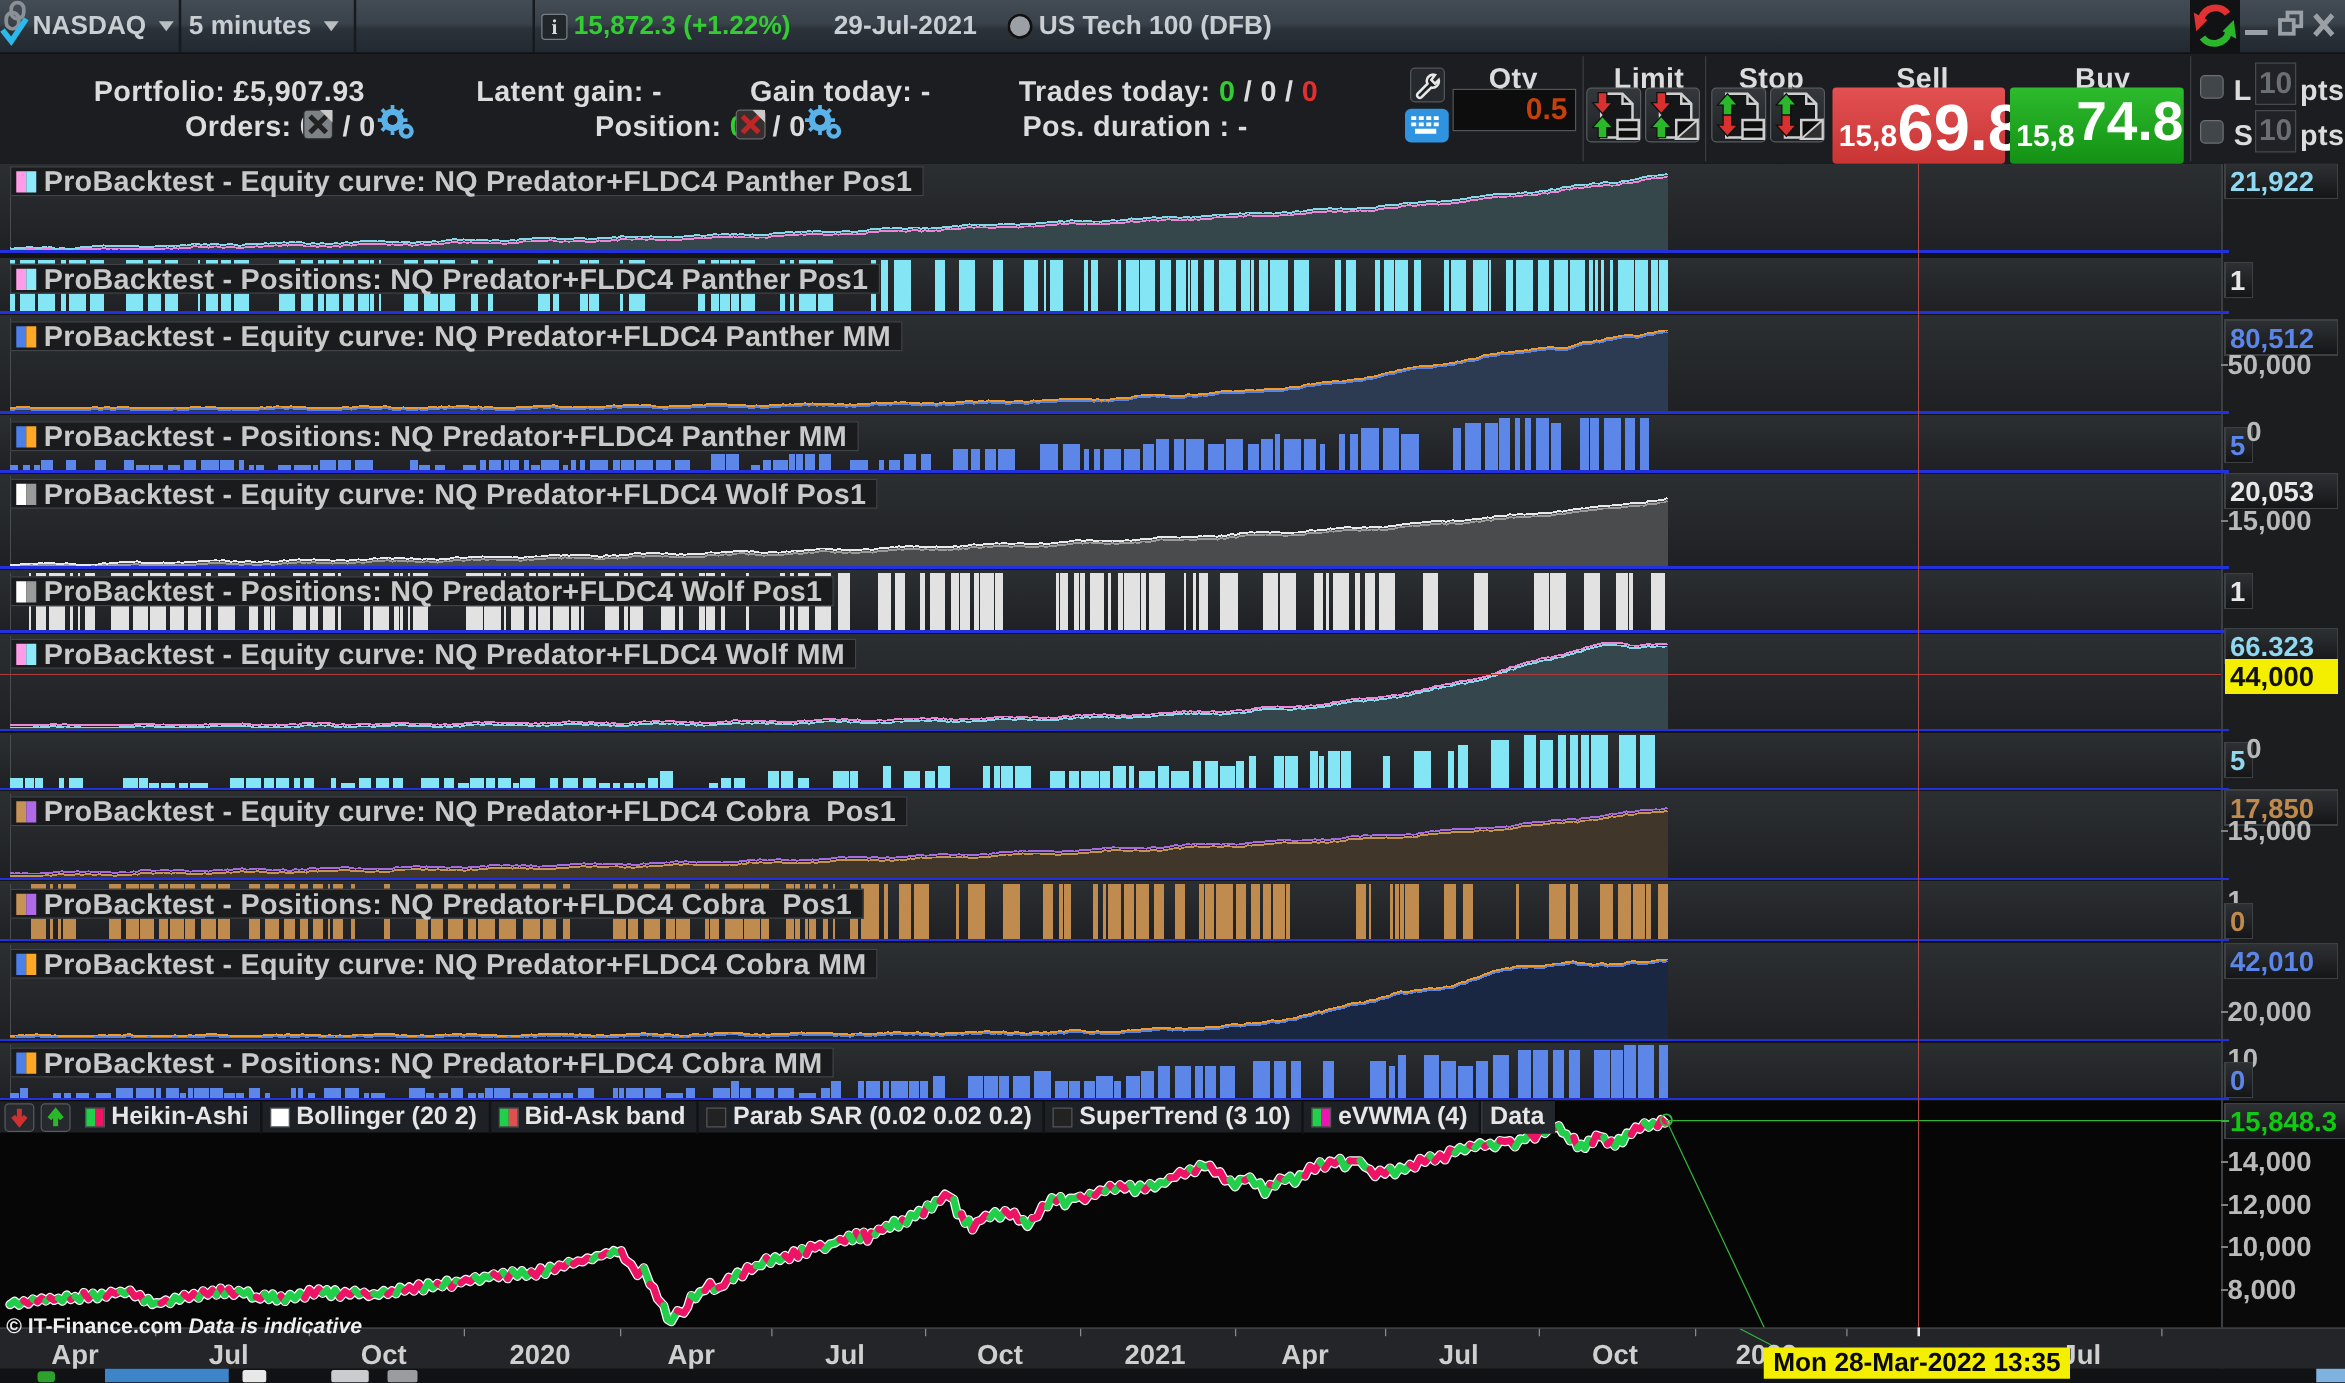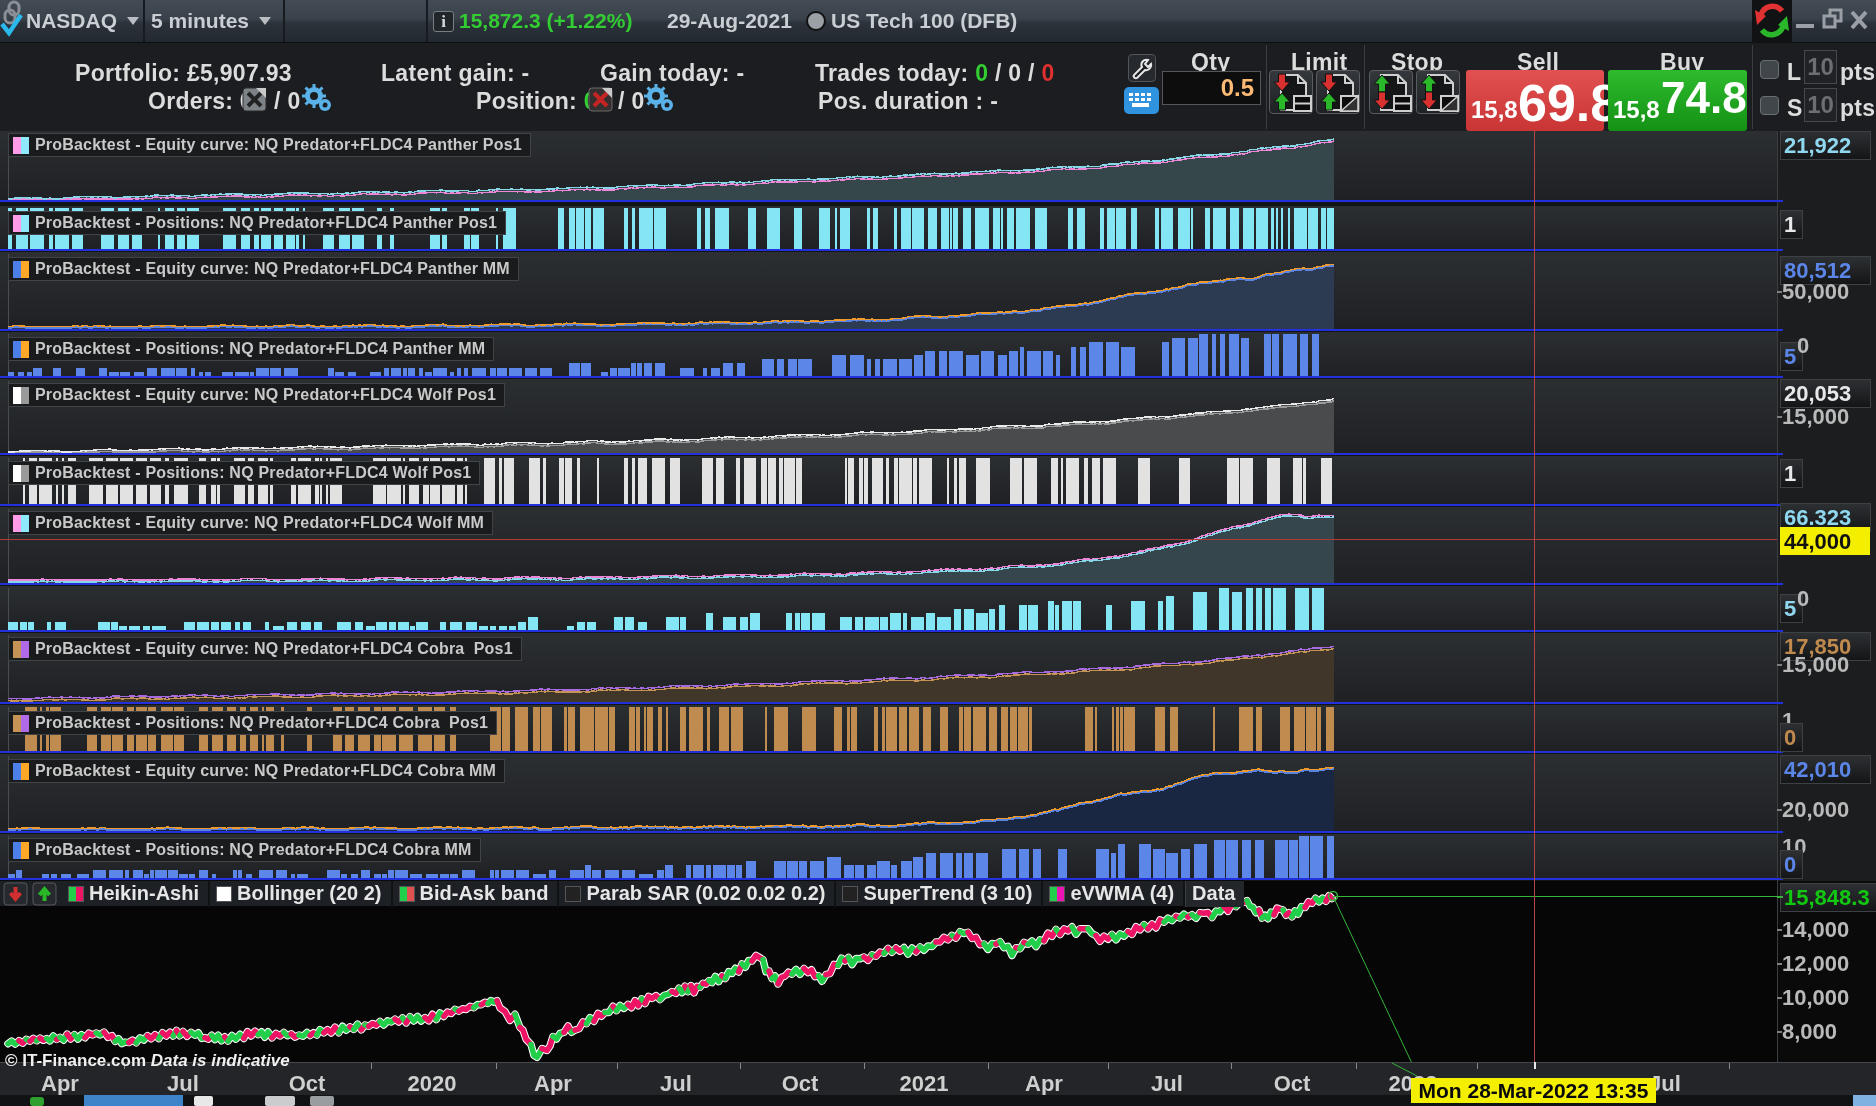--- a/index.html
+++ b/index.html
@@ -12,21 +12,21 @@
   color:#c9ced3; font-size:21px; font-weight:bold; }
 .tdiv { position:absolute; top:0; width:2px; height:42px; background:#171b1f; }
 .caret { display:inline-block; width:0; height:0; border-left:6px solid transparent;
   border-right:6px solid transparent; border-top:8px solid #b9bec3; margin-left:10px; }
 
 #toolbar2 { position:absolute; left:0; top:43px; width:1876px; height:88px; background:#1b1d20; }
 .t2 { position:absolute; color:#dcdcdc; font-size:23px; font-weight:bold; white-space:nowrap; letter-spacing:0.3px; }
 .btn-sq { position:absolute; border-radius:4px; }
 
 .ptitle { position:absolute; left:8px; height:24px; background:#1a1b1d; border:1px solid #404347;
-  color:#c9c9c9; font-size:16px; font-weight:bold; letter-spacing:0.2px; padding:0 8px 0 4px; display:flex;
+  color:#c9c9c9; font-size:23px; font-weight:bold; letter-spacing:0.2px; padding:0 8px 0 4px; display:flex;
   align-items:center; white-space:nowrap; z-index:5; }
 .sw { display:inline-flex; width:16px; height:17px; margin-right:6px; }
 .sw span { width:8px; height:17px; display:inline-block; }
 
 #legend { position:absolute; left:0; top:880px; height:26px; background:#1d2025;
   display:inline-flex; align-items:center; z-index:6; border-top:1px solid #0a0a0a; width:max-content; }
 .litem { display:flex; align-items:center; color:#e6e6e6; font-size:20px; font-weight:bold;
   padding:0 9px 0 6px; border-right:2px solid #101214; height:26px; white-space:nowrap; }
 .lsw { width:16px; height:16px; display:inline-flex; margin-right:5px; border:1px solid #555; }
 .lsw span { flex:1; }
@@ -911,21 +911,21 @@
    <path d="M2 24 L9 33 L21 15" stroke="#2ab9ea" stroke-width="4.5" fill="none"></path>
  </svg>
  <div class="tseg" style="left:26px;">NASDAQ<span class="caret"></span></div>
  <div class="tdiv" style="left:143px;"></div>
  <div class="tseg" style="left:151px;">5 minutes<span class="caret"></span></div>
  <div class="tdiv" style="left:283px;"></div>
  <div class="tseg" style="left:293px;margin-top:38px;">200 k units<span class="caret"></span></div>
  <div class="tdiv" style="left:426px;"></div>
  <div style="position:absolute;left:433px;top:11px;width:21px;height:21px;background:#21262b;border:1px solid #787e84;border-radius:3px;color:#d4d9de;font-size:17px;font-weight:bold;text-align:center;line-height:20px;font-family:'Liberation Serif',serif;">i</div>
  <div class="tseg" style="left:459px;color:#33cc33;">15,872.3 (+1.22%)</div>
- <div class="tseg" style="left:667px;">29-Aug-2021</div>
+ <div class="tseg" style="left:667px;">29-Jul-2021</div>
  <svg width="22" height="22" style="position:absolute;left:806px;top:11px;">
         <circle cx="10" cy="10" r="9" fill="#9aa0a5" stroke="#111" stroke-width="2"></circle>
       </svg>
  <div class="tseg" style="left:831px;">US Tech 100 (DFB)</div>
  <div style="position:absolute;left:1752px;top:0;width:40px;height:43px;background:#101214;"></div>
  <svg width="38" height="40" style="position:absolute;left:1754px;top:2px;">
    <path d="M28 9 A 12 12 0 0 0 7 13" fill="none" stroke="#e03232" stroke-width="5.5"></path>
    <path d="M1 8 L12 14 L3 23 Z" fill="#e03232"></path>
    <path d="M8 28 A 12 12 0 0 0 29 24" fill="none" stroke="#2ab82a" stroke-width="5.5"></path>
    <path d="M35 29 L24 23 L33 14 Z" fill="#2ab82a"></path>
@@ -999,21 +999,21 @@
           <rect x="17" y="6" width="4" height="3"></rect>
           <rect x="23" y="6" width="4" height="3"></rect>
    <rect x="5" y="11" width="4" height="3"></rect>
           <rect x="11" y="11" width="4" height="3"></rect>
           <rect x="17" y="11" width="4" height="3"></rect>
           <rect x="23" y="11" width="4" height="3"></rect>
    <rect x="8" y="16" width="17" height="4"></rect>
   </g>
  </svg>
  <div class="t2" style="left:1191px;top:6px;">Qty</div>
- <div style="position:absolute;left:1162px;top:28px;width:99px;height:34px;background:#0d0d0d;border:1px solid #53565a;color:#fdba74;font-size:24px;font-weight:bold;text-align:right;line-height:32px;padding-right:6px;">0.5</div>
+ <div style="position:absolute;left:1162px;top:28px;width:99px;height:34px;background:#0d0d0d;border:1px solid #53565a;color:#c2410c;font-size:24px;font-weight:bold;text-align:right;line-height:32px;padding-right:6px;">0.5</div>
  <div style="position:absolute;left:1266px;top:2px;width:1px;height:84px;background:#3a3d41;"></div>
  <div class="t2" style="left:1291px;top:6px;">Limit</div>
  <div style="position:absolute;left:1364px;top:2px;width:1px;height:84px;background:#3a3d41;"></div>
  <div class="t2" style="left:1391px;top:6px;">Stop</div>
  <div class="t2" style="left:1517px;top:6px;">Sell</div>
  <div class="t2" style="left:1660px;top:6px;">Buy</div>
  <div style="position:absolute;left:1466px;top:27px;width:138px;height:61px;border-radius:3px;background:linear-gradient(180deg,#e25152 0%,#c93434 100%);"></div>
  <div style="position:absolute;left:1466px;top:27px;width:138px;height:61px;color:#fff;">
    <span style="position:absolute;left:5px;top:26px;font-size:24px;font-weight:bold;">15,8</span>
    <span style="position:absolute;left:52px;top:3px;font-size:52px;font-weight:bold;">69.8</span>

